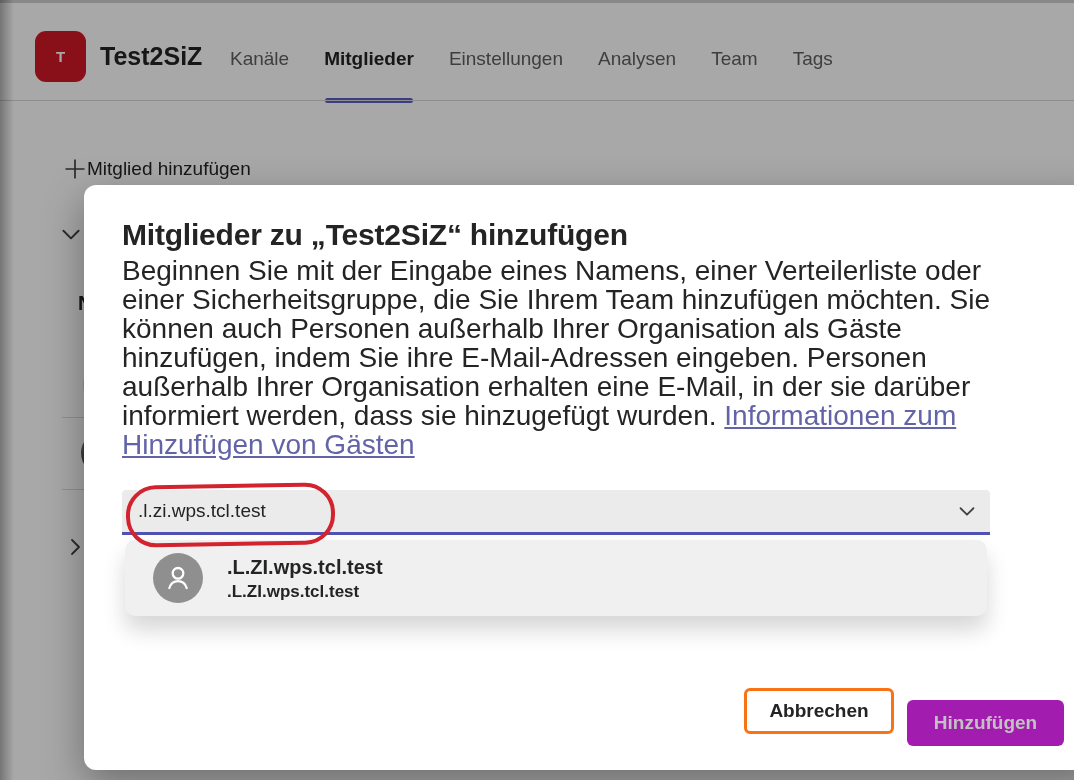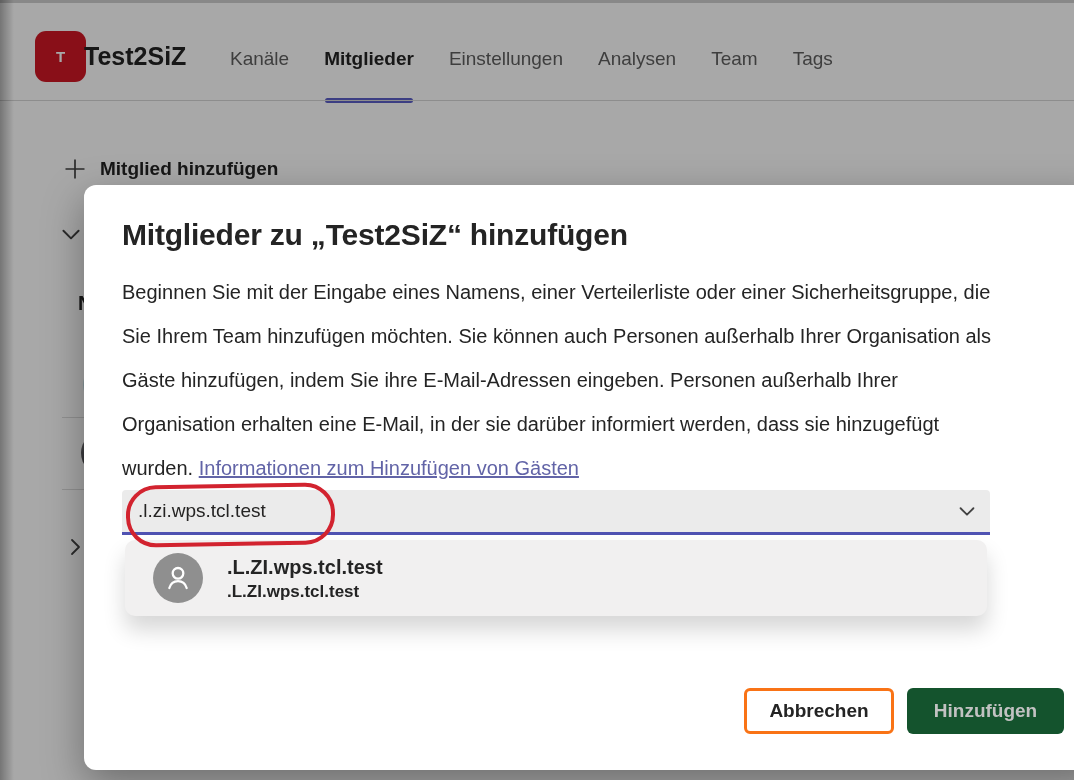--- a/index.html
+++ b/index.html
@@ -14,50 +14,50 @@
   .window-top-edge { position:absolute; left:0; top:0; width:100%; height:3px; background:#cfcfcf; }
   .left-shade { position:absolute; left:0; top:0; bottom:0; width:14px;
                 background:linear-gradient(to right, rgba(0,0,0,0.30), rgba(0,0,0,0)); }
 
   .header { position:absolute; left:0; top:3px; width:100%; height:98px; background:#ffffff; }
   .header-border { position:absolute; left:0; top:100px; width:100%; height:1px; background:#d6d6d6; }
 
   .team-avatar { position:absolute; left:35px; top:28px; width:51px; height:51px; border-radius:11px;
                  background:var(--team-red); color:#ffffff; display:flex; align-items:center; justify-content:center;
                  font-size:15px; font-weight:600; }
-  .team-name { position:absolute; left:84px; top:39px; font-size:25px; font-weight:700; color:#242424; white-space:nowrap; }
+  .team-name { position:absolute; left:100px; top:39px; font-size:25px; font-weight:700; color:#242424; white-space:nowrap; }
 
   .tabs { position:absolute; left:230px; top:45px; display:flex; gap:35px; font-size:19px; color:#5f5f5f; }
   .tab { position:relative; white-space:nowrap; cursor:pointer; }
   .tab.active { color:#242424; font-weight:700; }
   .tab.active::after { content:""; position:absolute; left:1px; right:1px; top:50px; height:5px;
                        border-radius:3px; background:var(--accent); }
 
-  .add-member { position:absolute; left:63px; top:157px; display:flex; align-items:center; gap:13px;
-                font-size:19px; font-weight:700; color:#242424; cursor:pointer; }
+  .add-member { position:absolute; left:63px; top:157px; display:flex; align-items:center; 
+                font-size:19px; font-weight:400; color:#242424; cursor:pointer; }
   .icon-box { display:flex; align-items:center; justify-content:center; }
 
   .bg-chevron-down { position:absolute; left:58px; top:221px; }
   .bg-col-header { position:absolute; left:78px; top:292px; font-size:20px; font-weight:600; color:#242424; }
 
   .bg-avatar-teal { position:absolute; left:83px; top:363px; width:44px; height:44px; border-radius:50%; background:#cfe8ee; }
   .bg-divider-1 { position:absolute; left:62px; right:0; top:417px; height:1px; background:#dcdcdc; }
   .bg-avatar-photo { position:absolute; left:81px; top:431px; width:44px; height:44px; border-radius:50%;
                      background:linear-gradient(135deg,#6a6a6e 15%,#2e2e32 65%); }
   .bg-divider-2 { position:absolute; left:62px; right:0; top:489px; height:1px; background:#dcdcdc; }
   .bg-chevron-right { position:absolute; left:63px; top:535px; }
 
   
   .overlay { position:absolute; inset:0; background:rgba(0,0,0,0.34); }
 
   
   .modal { position:absolute; left:84px; top:185px; width:1020px; height:585px; background:#ffffff;
            border-radius:12px; box-shadow:0 14px 40px rgba(0,0,0,0.35); padding:33px 40px 0 38px; }
   .modal-title { margin:0; font-size:30px; font-weight:700; color:#242424; letter-spacing:-0.2px; }
-  .modal-body { margin:18px 0 0 0; width:876px; font-size:20px; line-height:44px; color:#242424; }
+  .modal-body { margin:4px 0 0 0; width:876px; font-size:28px; line-height:29px; color:#242424; }
   .guest-link { color:var(--link); text-decoration:underline; cursor:pointer; }
 
   .search-field { position:absolute; left:38px; top:305px; width:868px; height:45px;
                   background:#ebebeb; border-radius:4px 4px 0 0;
                   border-bottom:3px solid var(--focus-underline);
                   display:flex; align-items:center; }
   .search-input { flex:1; height:100%; background:transparent; border:0; outline:0;
                   font-family:"Liberation Sans", sans-serif; font-size:19px; color:#252423; padding:0 0 0 16px; }
   .search-chevron { width:34px; height:34px; border:0; background:transparent; display:flex;
                     align-items:center; justify-content:center; cursor:pointer; margin-right:6px; padding:0; }
@@ -67,21 +67,21 @@
                       display:flex; align-items:center; padding-left:28px; gap:24px; cursor:pointer; }
   .suggestion-avatar { width:50px; height:50px; border-radius:50%; background:#8f8f8f;
                        display:flex; align-items:center; justify-content:center; flex:0 0 auto; }
   .suggestion-title { font-size:20px; font-weight:700; color:#242424; line-height:24px; }
   .suggestion-subtitle { font-size:17px; font-weight:600; color:#242424; line-height:21px; margin-top:2px; }
 
   .modal-footer { position:absolute; right:40px; top:503px; display:flex; gap:13px; }
   .btn { height:46px; border-radius:6px; font-family:"Liberation Sans", sans-serif;
          font-size:19px; font-weight:600; cursor:pointer; }
   .btn-cancel { width:150px; background:#ffffff; border:3px solid #f97316; color:#242424; }
-  .btn-add { width:157px; background:#14532d; border:0; color:#c2c2c2; cursor:default; }
+  .btn-add { width:157px; background:#a21caf; border:0; color:#c2c2c2; cursor:default;margin-top:12px; }
 
   
   .annotation { position:absolute; left:126px; top:484px; width:209px; height:62px;
                 border:4px solid var(--annotation-red); border-radius:30px;
                 transform:rotate(-1deg); pointer-events:none; }
 </style>
 </head>
 <body>
 
 <div class="page">

